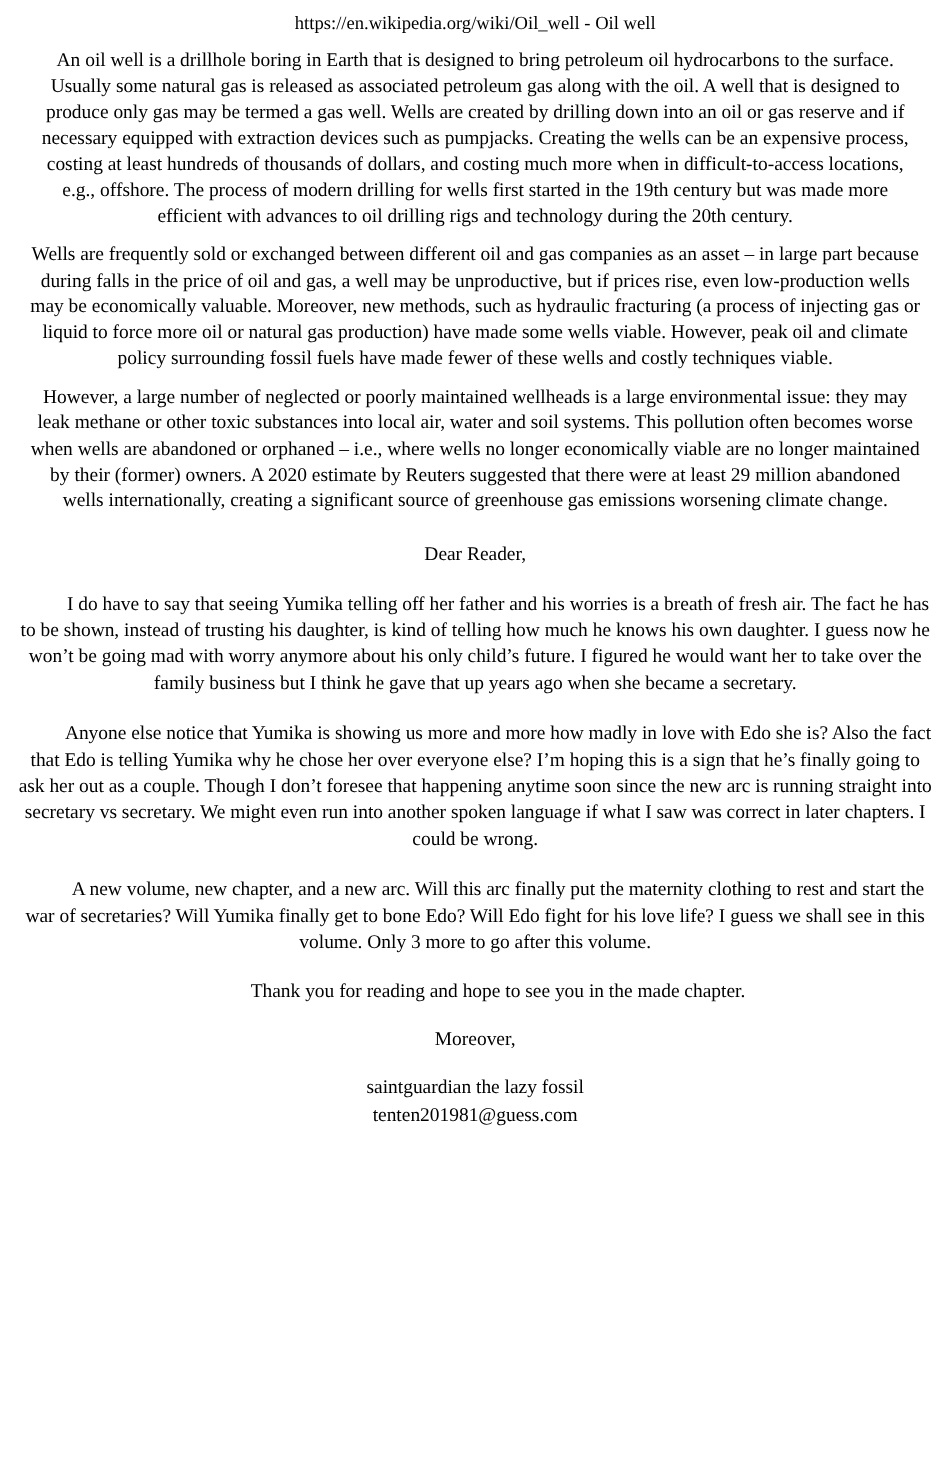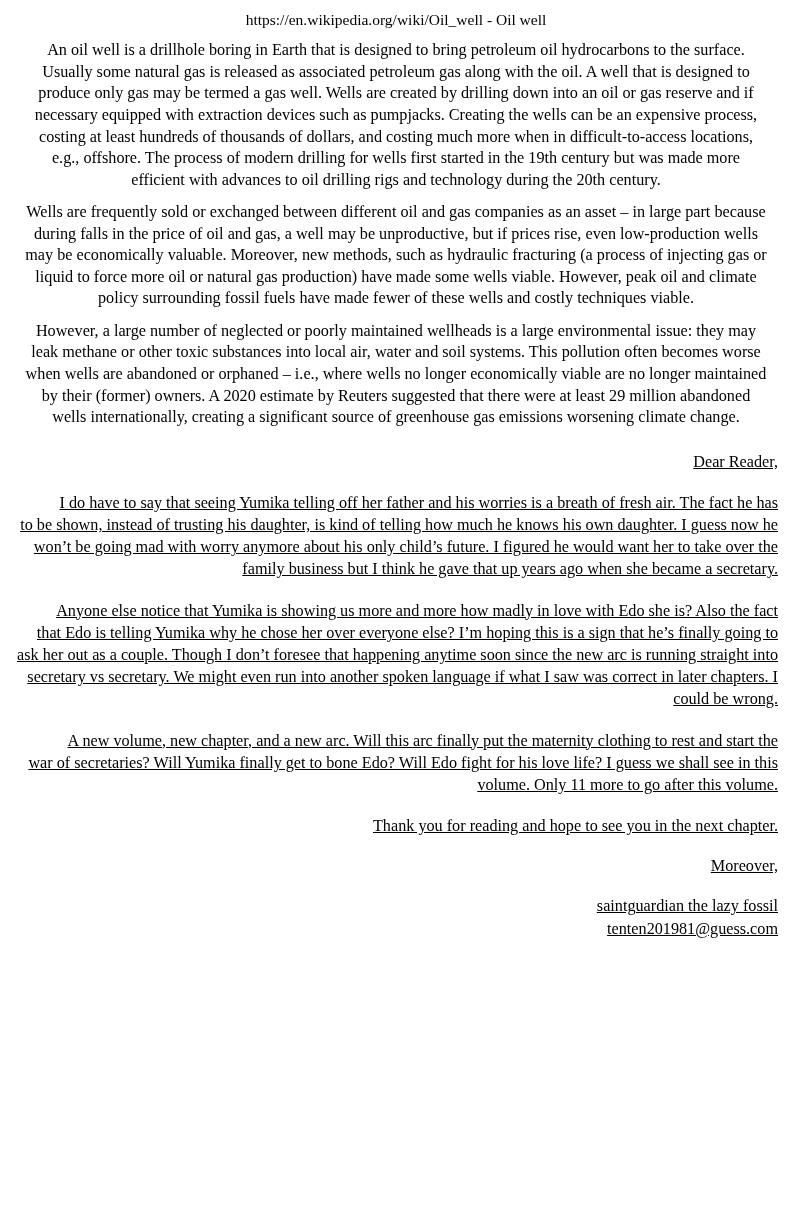--- a/index.html
+++ b/index.html
@@ -41,22 +41,21 @@
     text-indent: 0;
   }
   .letter {
     font-size: 16.2px;
     line-height: 1.37;
     text-align: left;
     margin-top: 22px;
   }
   .letter p {
     margin: 0 0 0 0;
-    text-align: right;
-    text-decoration: underline;
+    text-align: center;
   }
   .gap {
     height: 19px;
   }
   .gap-small {
     height: 18px;
   }
   .indent {
     text-indent: 38px;
   }
@@ -77,23 +76,23 @@
     <p>However, a large number of neglected or poorly maintained wellheads is a large environmental issue: they may leak methane or other toxic substances into local air, water and soil systems. This pollution often becomes worse when wells are abandoned or orphaned – i.e., where wells no longer economically viable are no longer maintained by their (former) owners. A 2020 estimate by Reuters suggested that there were at least 29 million abandoned wells internationally, creating a significant source of greenhouse gas emissions worsening climate change.</p>
   </div>
 
   <div class="letter">
     <p>Dear Reader,</p>
     <div class="gap"></div>
     <p class="indent">I do have to say that seeing Yumika telling off her father and his worries is a breath of fresh air.  The fact he has to be shown, instead of trusting his daughter, is kind of telling how much he knows his own daughter.  I guess now he won’t be going mad with worry anymore about his only child’s future.  I figured he would want her to take over the family business but I think he gave that up years ago when she became a secretary.</p>
     <div class="gap"></div>
     <p class="indent">Anyone else notice that Yumika is showing us more and more how madly in love with Edo she is?  Also the fact that Edo is telling Yumika why he chose her over everyone else?  I’m hoping this is a sign that he’s finally going to ask her out as a couple.  Though I don’t foresee that happening anytime soon since the new arc is running straight into secretary vs secretary.  We might even run into another spoken language if what I saw was correct in later chapters.  I could be wrong.</p>
     <div class="gap"></div>
-    <p class="indent">A new volume, new chapter, and a new arc.  Will this arc finally put the maternity clothing to rest and start the war of secretaries?  Will Yumika finally get to bone Edo?  Will Edo fight for his love life?  I guess we shall see in this volume.  Only 11 more to go after this volume.</p>
+    <p class="indent">A new volume, new chapter, and a new arc.  Will this arc finally put the maternity clothing to rest and start the war of secretaries?  Will Yumika finally get to bone Edo?  Will Edo fight for his love life?  I guess we shall see in this volume.  Only 3 more to go after this volume.</p>
     <div class="gap"></div>
-    <p class="indent">Thank you for reading and hope to see you in the next chapter.</p>
+    <p class="indent">Thank you for reading and hope to see you in the made chapter.</p>
     <div class="gap-small"></div>
     <p>Moreover,</p>
     <div class="gap-small"></div>
     <div class="sig-block">
       <p>saintguardian the lazy fossil</p>
       <p>tenten201981@guess.com</p>
     </div>
   </div>
 
 </div>

